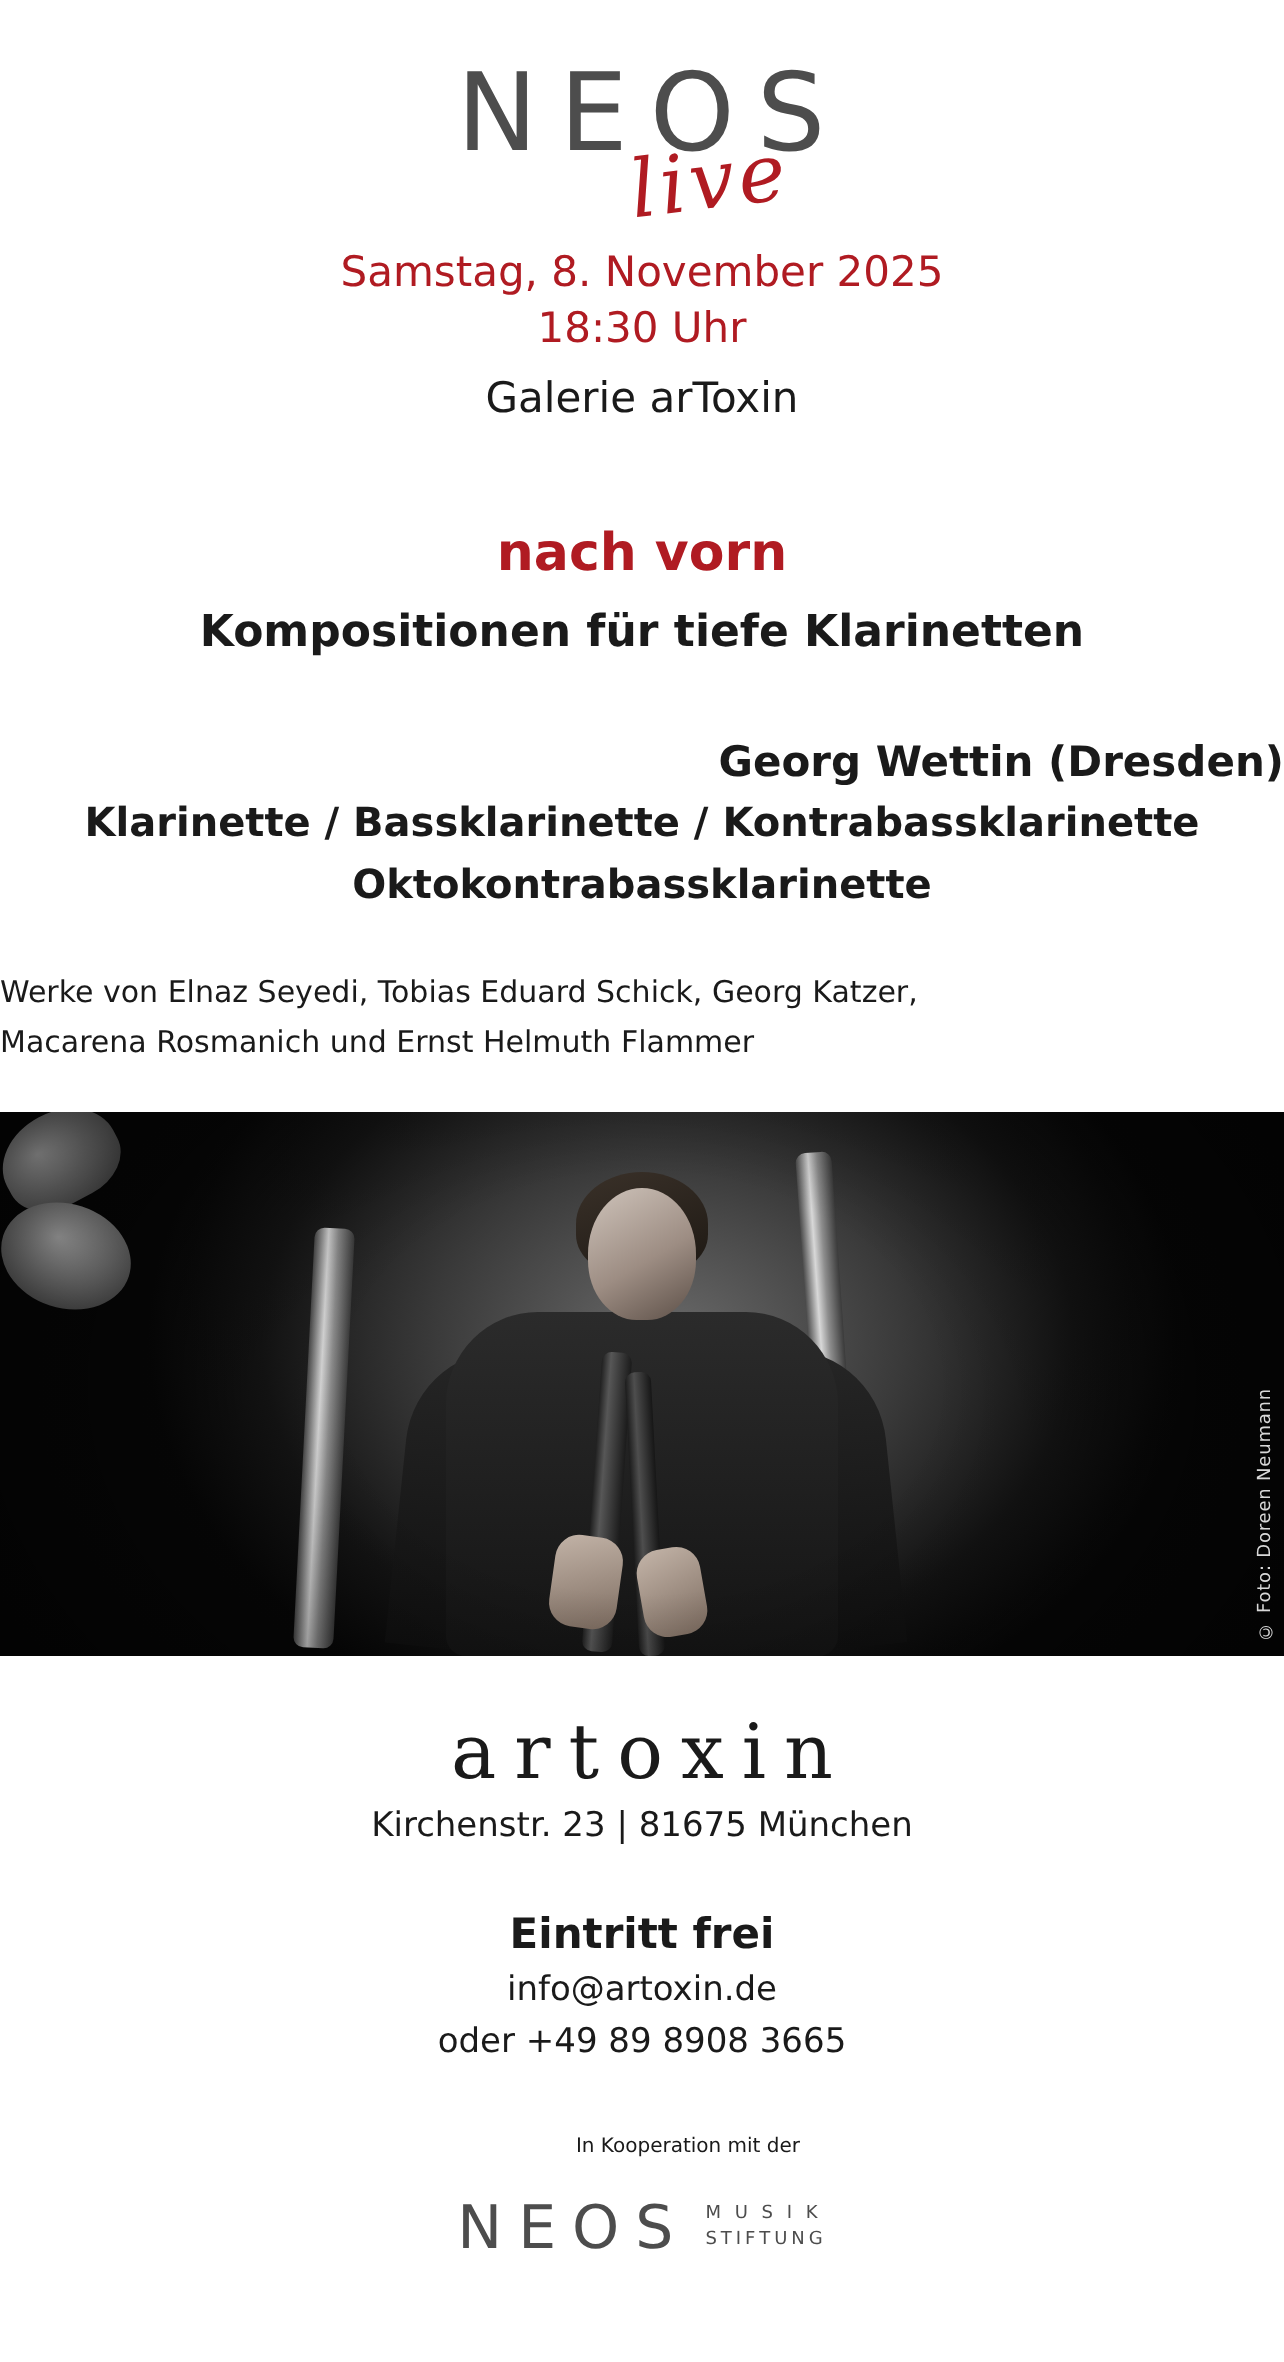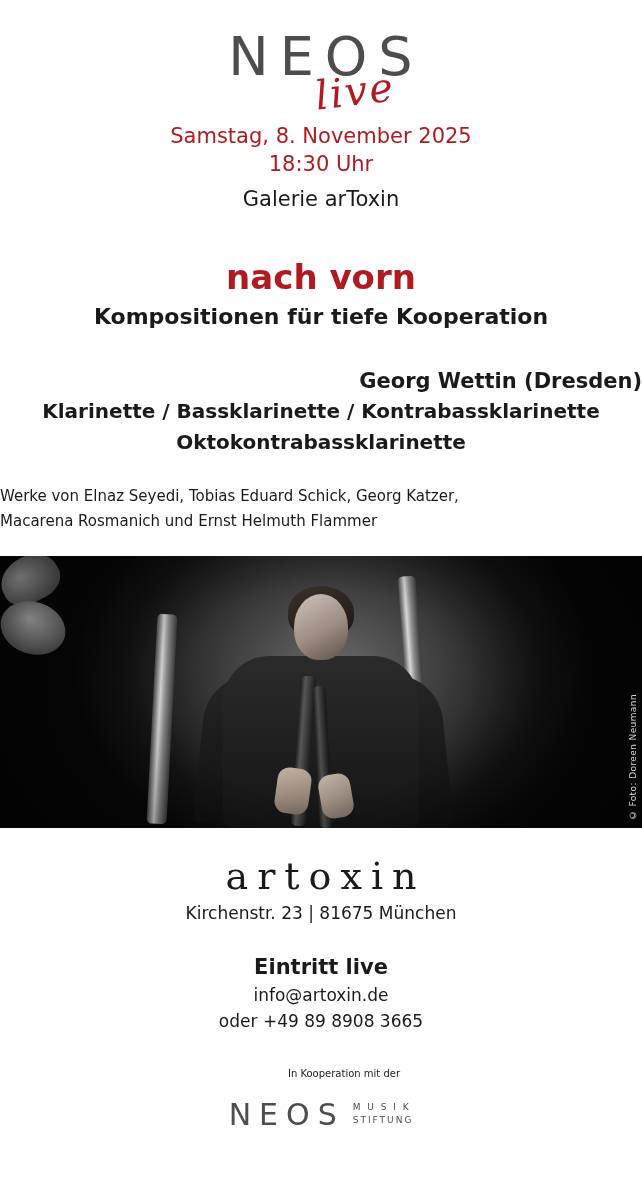--- a/index.html
+++ b/index.html
@@ -66,21 +66,21 @@
     color: #1a1a1a;
     font-size: 21px;
     line-height: 30px;
     margin-top: 6px;
   }
 
   
   .title-main {
     text-align: center;
     color: #b01b22;
-    font-size: 34px;
+    font-size: 26px;
     font-weight: bold;
     margin-top: 42px;
     line-height: 42px;
   }
   .title-sub {
     text-align: center;
     color: #1a1a1a;
     font-size: 22px;
     font-weight: bold;
     margin-top: 4px;
@@ -305,21 +305,21 @@
   <div class="logo-block">
     <div class="neos-word">NEOS</div>
     <div class="live-word">live</div>
   </div>
 
   <div class="date-line">Samstag, 8. November 2025</div>
   <div class="date-line">18:30 Uhr</div>
   <div class="venue-line">Galerie arToxin</div>
 
   <div class="title-main">nach vorn</div>
-  <div class="title-sub">Kompositionen für tiefe Kooperation</div>
+  <div class="title-sub">Kompositionen für tiefe Klarinetten</div>
 
   <div class="performer-name">Georg Wettin (Dresden)</div>
   <div class="performer-instr">Klarinette / Bassklarinette / Kontrabassklarinette</div>
   <div class="performer-instr">Oktokontrabassklarinette</div>
 
   <div class="works">
     <div>Werke von Elnaz Seyedi, Tobias Eduard Schick, Georg Katzer,</div>
     <div>Macarena Rosmanich und Ernst Helmuth Flammer</div>
   </div>
 
@@ -339,21 +339,21 @@
     <div class="hand hand-l"></div>
     <div class="hand hand-r"></div>
     <div class="photo-vignette"></div>
     <div class="photo-credit">© Foto: Doreen Neumann</div>
   </div>
 
   <div class="footer">
     <div class="artoxin-logo">artoxin</div>
     <div class="address">Kirchenstr. 23 | 81675 München</div>
 
-    <div class="entry-free">Eintritt live</div>
+    <div class="entry-free">Eintritt frei</div>
     <div class="reg-line">info@artoxin.de</div>
     <div class="reg-line">oder +49 89 8908 3665</div>
 
     <div class="coop-line">In Kooperation mit der</div>
 
     <div class="neos-stiftung">
       <div class="ns-word">NEOS</div>
       <div>
         <div class="ns-sub">M U S I K</div>
         <div class="ns-sub">STIFTUNG</div>

